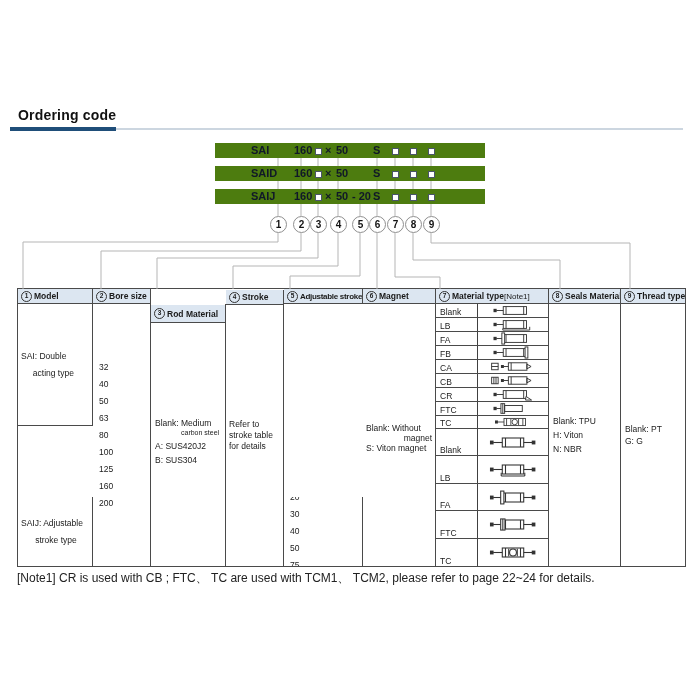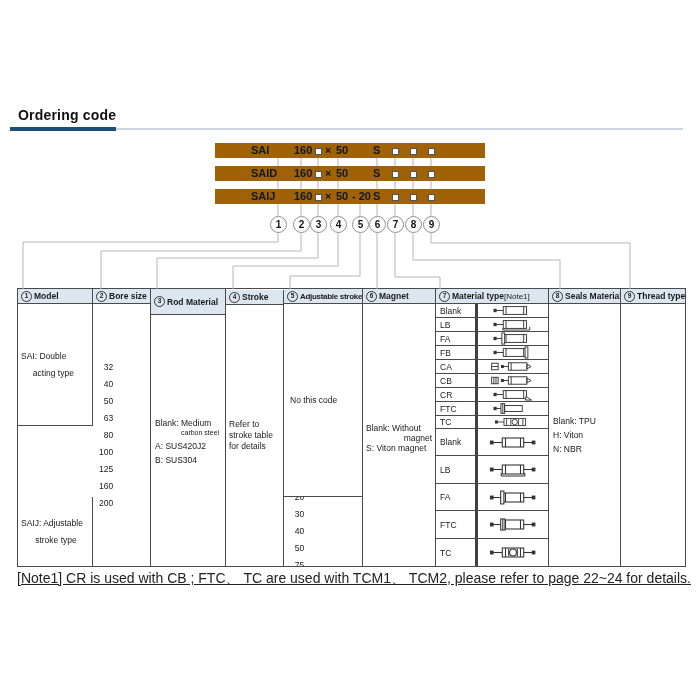--- a/index.html
+++ b/index.html
@@ -7,21 +7,21 @@
          font-family:"Liberation Sans", sans-serif; color:#1a1a1a; overflow:hidden; }
 
   .abs { position:absolute; }
 
   
   .page-title { left:18px; top:107px; font-size:14px; font-weight:bold; color:#111; letter-spacing:.2px; }
   .rule-navy { left:10px; top:127px; width:106px; height:4px; background:#1f4e79; }
   .rule-gray { left:116px; top:128px; width:567px; height:2px; background:#ccd6e0; }
 
   
-  .code-bar { left:215px; width:270px; height:15px; background:#a16207; }
+  .code-bar { left:215px; width:270px; height:15px; background:#4d7c0f; }
   .tok { position:absolute; top:0; height:15px; line-height:15px; font-weight:bold;
          font-size:11px; color:#101828; white-space:nowrap; }
   .sqbox { position:absolute; top:5px; width:5px; height:5px; border:1px solid #4a5568; background:#fff; }
 
   
   .num-circle { position:absolute; width:17px; height:17px; border:1px solid #8f8f8f; border-radius:50%;
         background:#fff; box-sizing:border-box; text-align:center; line-height:15px;
         font-size:10px; font-weight:bold; color:#111; z-index:3; }
 
   svg.connectors { position:absolute; left:0; top:0; pointer-events:none; z-index:1; }
@@ -34,31 +34,31 @@
   .no-br { border-right:none !important; }
   .hdr { background:#dce6f1; font-weight:bold; padding-left:3px; white-space:nowrap; }
   .hdr.tight { font-size:8px; letter-spacing:-0.3px; }
   .cnum { display:inline-block; width:9px; height:9px; border:1px solid #333; border-radius:50%;
           font-size:6.5px; font-weight:bold; line-height:8.5px; text-align:center; margin-right:2px; flex:0 0 auto; }
   .pre { white-space:pre; }
   .lh9 { line-height:17px; }
   .lh11 { line-height:11px; }
   .lh12 { line-height:12px; }
   .lh14 { line-height:14px; }
-  .pad6 { padding-left:6px;text-align:right; }
+  .pad6 { padding-left:6px; }
   .pad3 { padding-left:3px; }
 
   .mrow { position:absolute; left:418px; width:113px; box-sizing:border-box; display:flex;
           border-bottom:1px solid #4a4a4a; border-right:1px solid #4a4a4a; }
-  .mlabel { width:42px; box-sizing:border-box; border-right:3px solid #404040;
-            display:flex; align-items:center; padding-left:4px; font-size:8.5px; }
+  .mlabel { width:42px; box-sizing:border-box; border-right:1px solid #404040;
+            display:flex; align-items:flex-end; padding-left:4px; font-size:8.5px; }
   .micon { flex:1; display:flex; align-items:center; justify-content:center; }
   .micon svg { display:block; }
 
-  .note { left:17px; top:570px; font-size:14px; color:#222; white-space:nowrap;text-decoration:underline; }
+  .note { left:17px; top:570px; font-size:12px; color:#222; white-space:nowrap; }
 
   .magnet-block { width:100%; padding:0 3px; line-height:10px;margin-top:6px; }
   .magnet-l2 { text-align:right; }
   .rod-block { padding-left:4px; line-height:10px;margin-top:12px; }
   .rod-sub { font-size:7px; padding-left:26px; line-height:9px; }
   .rod-gap { margin-top:4px; }
 </style>
 </head>
 <body>
 
@@ -253,21 +253,21 @@
 <div class="abs tbl">
 
   <div class="cell hdr" style="left:0;top:0;width:75px;height:15px">
       <span class="cnum">1</span>
       <span>Model</span>
     </div>
   <div class="cell hdr" style="left:75px;top:0;width:58px;height:15px">
       <span class="cnum">2</span>
       <span>Bore size</span>
     </div>
-  <div class="cell hdr" style="left:133px;top:0;width:75px;height:26px">
+  <div class="cell hdr" style="left:133px;top:16px;width:75px;height:18px">
       <span class="cnum">3</span>
       <span>Rod Material</span>
     </div>
   <div class="cell hdr" style="left:208px;top:1px;width:58px;height:15px">
       <span class="cnum">4</span>
       <span>Stroke</span>
     </div>
   <div class="cell hdr tight" style="left:266px;top:0;width:79px;height:15px">
       <span class="cnum">5</span>
       <span>Adjustable stroke</span>
@@ -319,23 +319,20 @@
       <div class="rod-gap">B: SUS304</div>
     </div>
   </div>
 
   <div class="cell no-bb" style="left:208px;top:15px;width:58px;height:262px">
       <div class="pre lh11 pad3">Refer to
 stroke table
 for details</div>
     </div>
 
-  <div class="cell" style="left:266px;top:15px;width:79px;height:193px">
-      <div class="pad6">No this code</div>
-    </div>
   <div class="cell no-bb" style="left:266px;top:208px;width:79px;height:69px">
       <div class="pre lh9 pad6">10
 20
 30
 40
 50
 75
 100</div>
     </div>
 
@@ -487,16 +484,20 @@
         </svg>
       </div>
   </div>
 
   <div class="cell no-bb" style="left:531px;top:15px;width:72px;height:262px">
       <div class="pre lh14" style="padding-left:4px">Blank: TPU
 H: Viton
 N: NBR</div>
     </div>
 
+  <div class="cell no-bb no-br" style="left:603px;top:15px;width:64px;height:262px">
+      <div class="pre lh12" style="padding-left:4px">Blank: PT
+G: G</div>
+    </div>
 
 </div>
 
 <div class="abs note">[Note1] CR is used with CB ; FTC、 TC are used with TCM1、 TCM2, please refer to page 22~24 for details.</div>
 
 </body></html>

